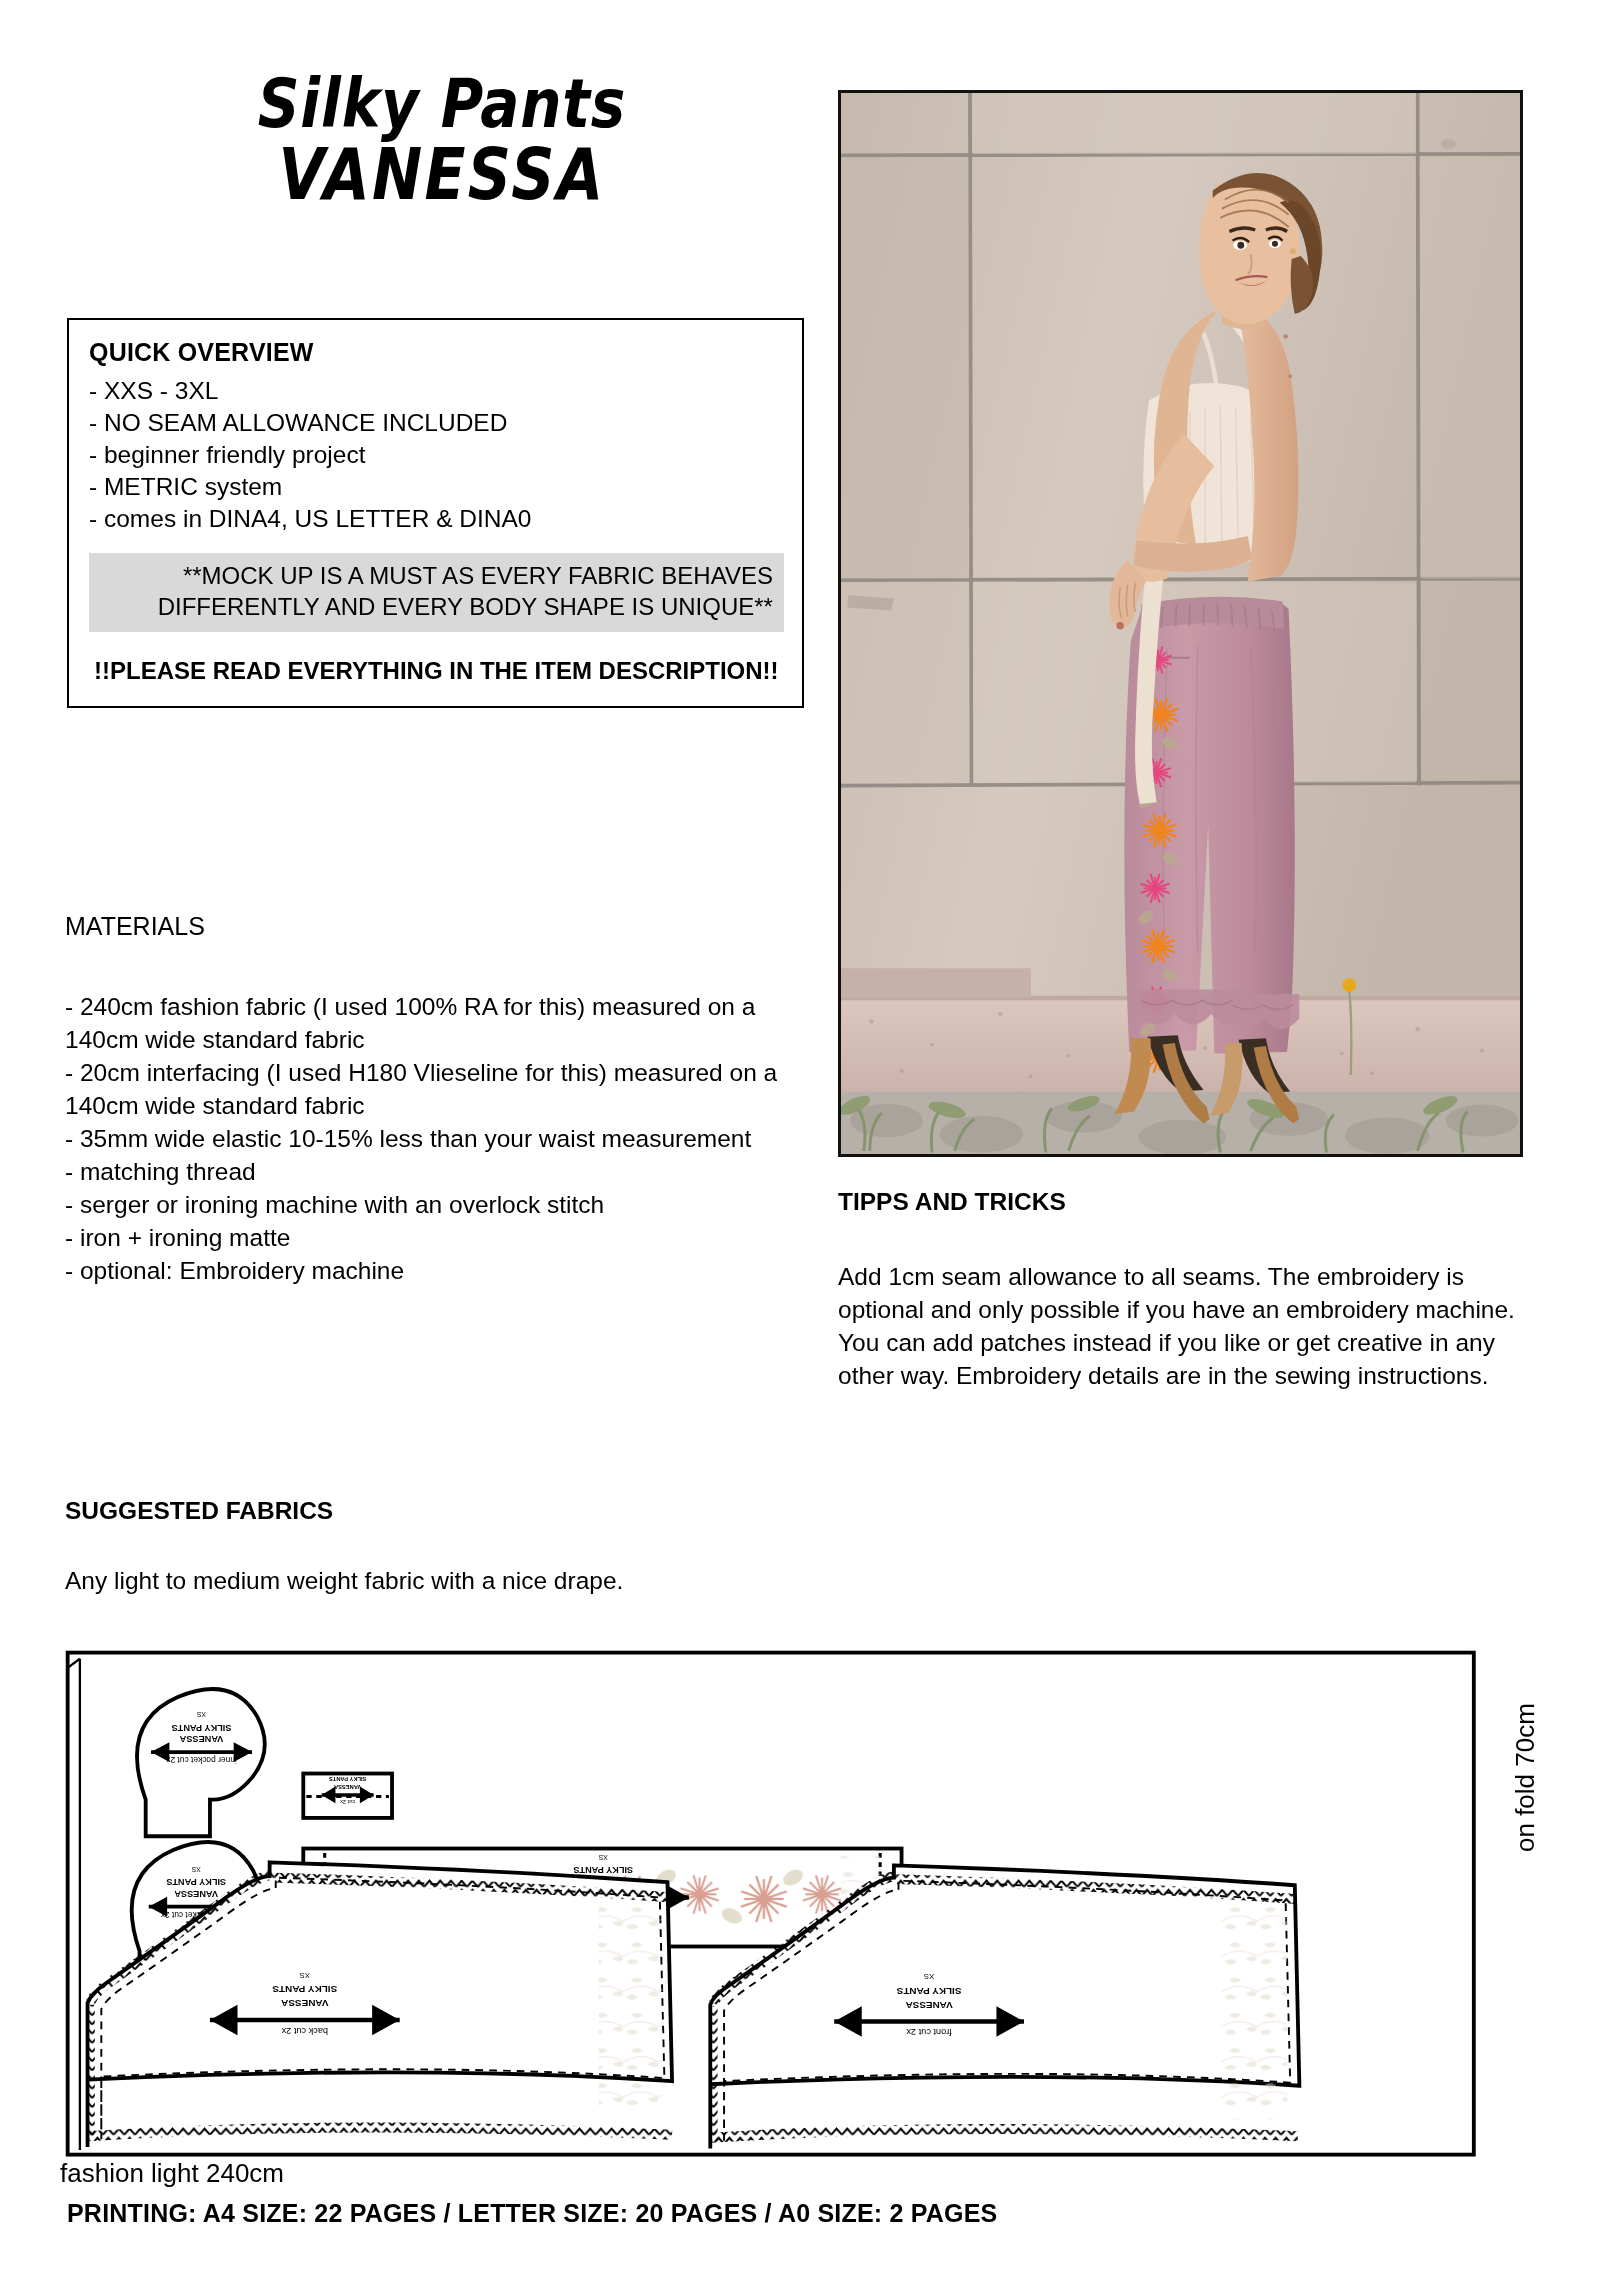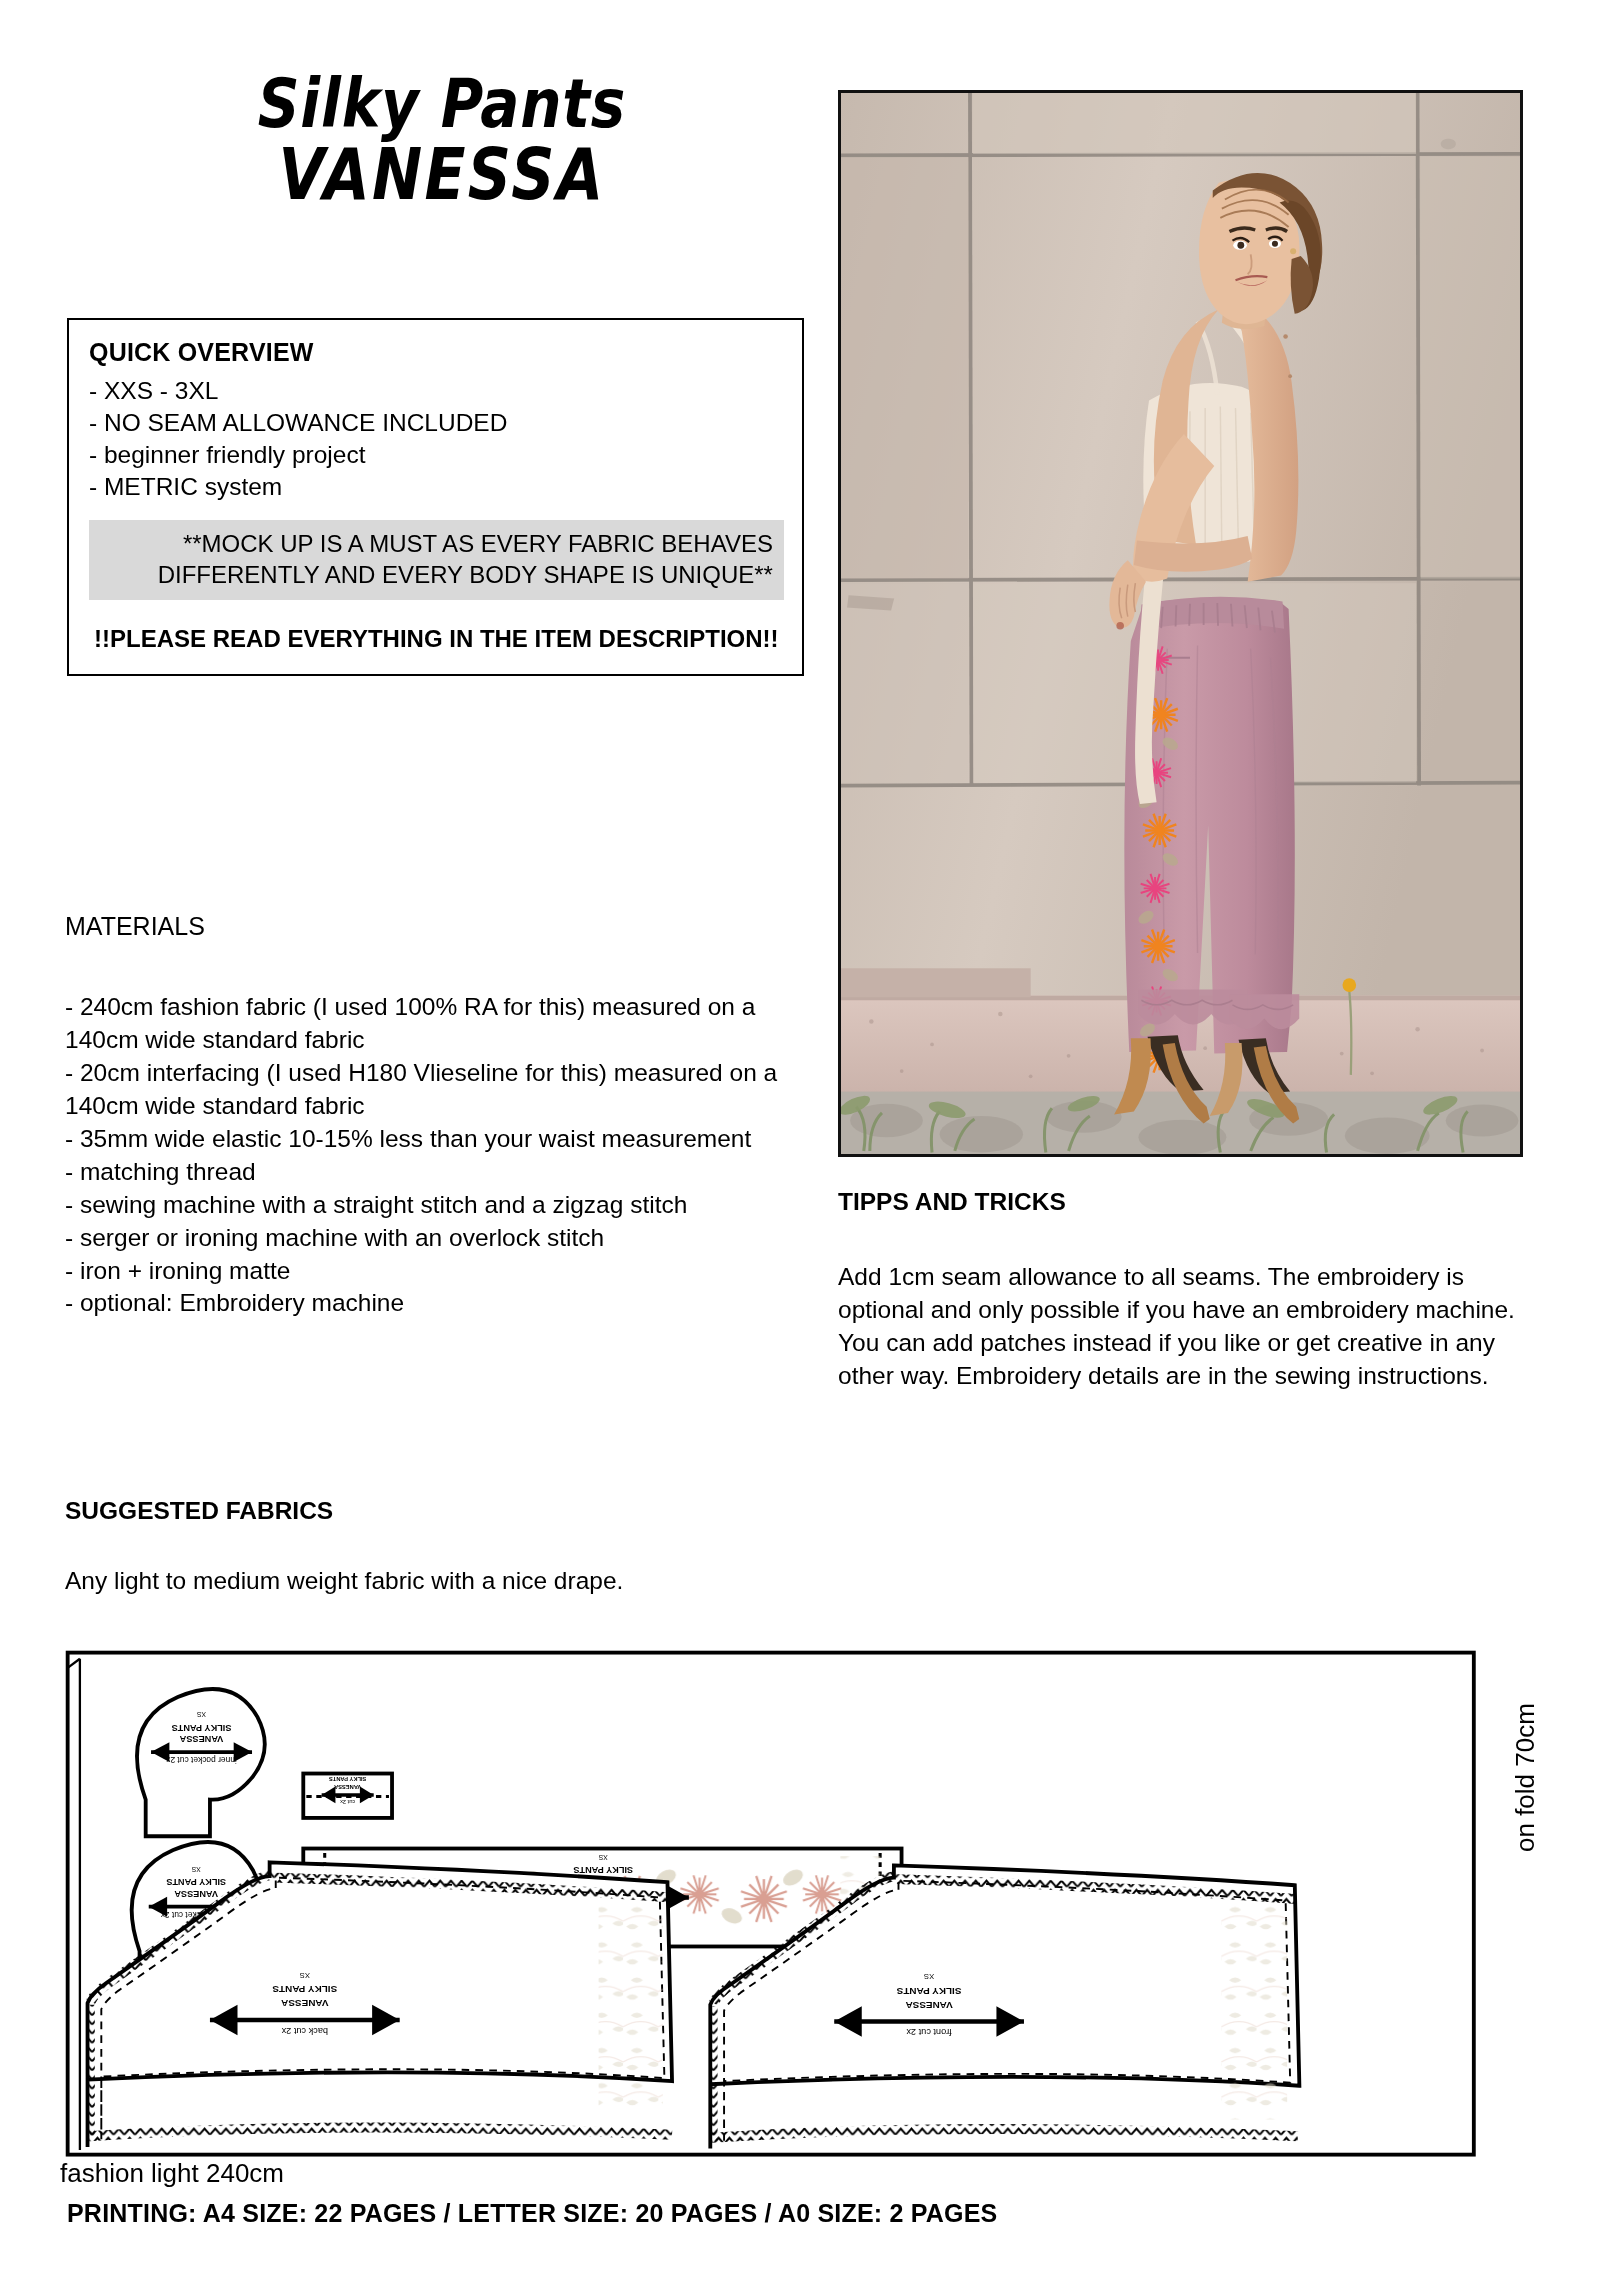--- a/index.html
+++ b/index.html
@@ -82,31 +82,31 @@
   <div class="brush-line" id="title-line1">Silky Pants</div>
   <div class="brush-line" id="title-line2">VANESSA</div>
 </div>
 
 <div id="overview-box">
   <div id="overview-title">QUICK OVERVIEW</div>
   <div class="ov-item">- XXS - 3XL</div>
   <div class="ov-item">- NO SEAM ALLOWANCE INCLUDED</div>
   <div class="ov-item">- beginner friendly project</div>
   <div class="ov-item">- METRIC system</div>
+  <div class="ov-item">- comes in DINA4, US LETTER &amp; DINA0</div>
   <div id="mockup-note">**MOCK UP IS A MUST AS EVERY FABRIC BEHAVES DIFFERENTLY AND EVERY BODY SHAPE IS UNIQUE**</div>
   <div id="read-note">!!PLEASE READ EVERYTHING IN THE ITEM DESCRIPTION!!</div>
 </div>
 
 <div id="materials-head">MATERIALS</div>
 <div id="materials-list">
   <div>- 240cm fashion fabric (I used 100% RA for this) measured on a 140cm wide standard fabric</div>
   <div>- 20cm interfacing (I used H180 Vlieseline for this) measured on a 140cm wide standard fabric</div>
   <div>- 35mm wide elastic 10-15% less than your waist measurement</div>
   <div>- matching thread</div>
-  <div>- sewing machine with a straight stitch and a zigzag stitch</div>
   <div>- serger or ironing machine with an overlock stitch</div>
   <div>- iron + ironing matte</div>
   <div>- optional: Embroidery machine</div>
 </div>
 
 <div id="suggested-head">SUGGESTED FABRICS</div>
 <div id="suggested-body">Any light to medium weight fabric with a nice drape.</div>
 
 <div id="photo">
   <svg viewBox="0 0 895 1394" preserveAspectRatio="none">

